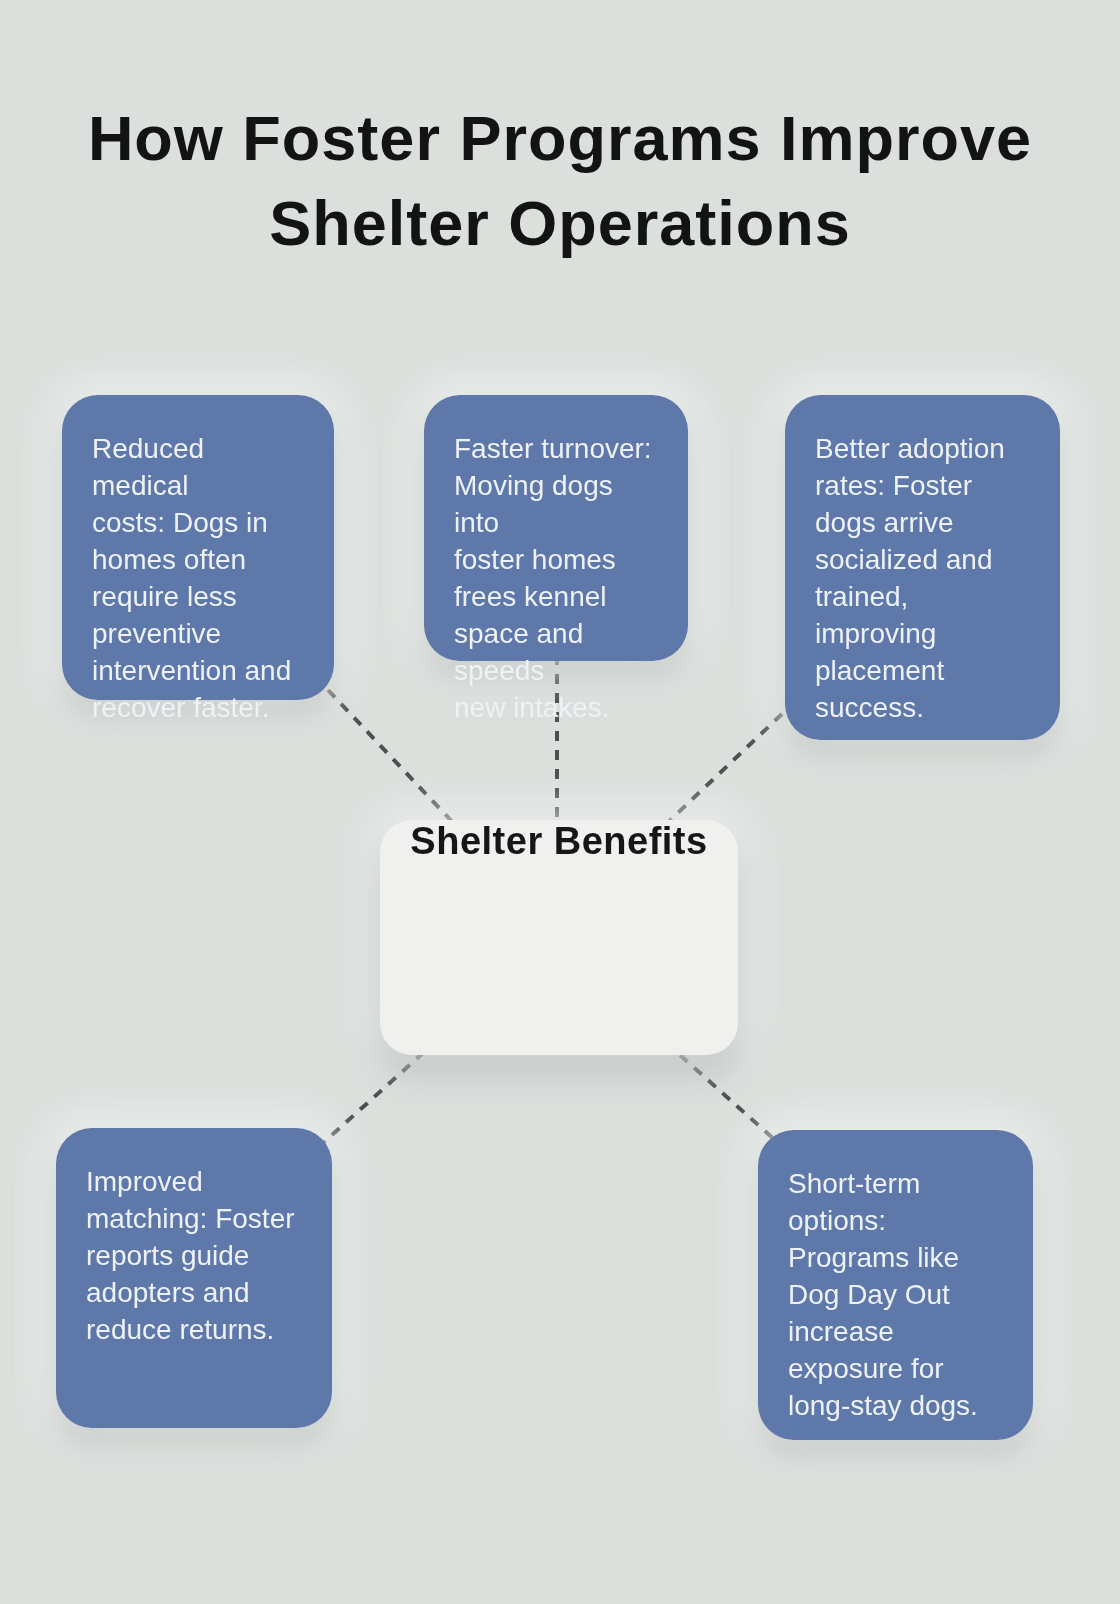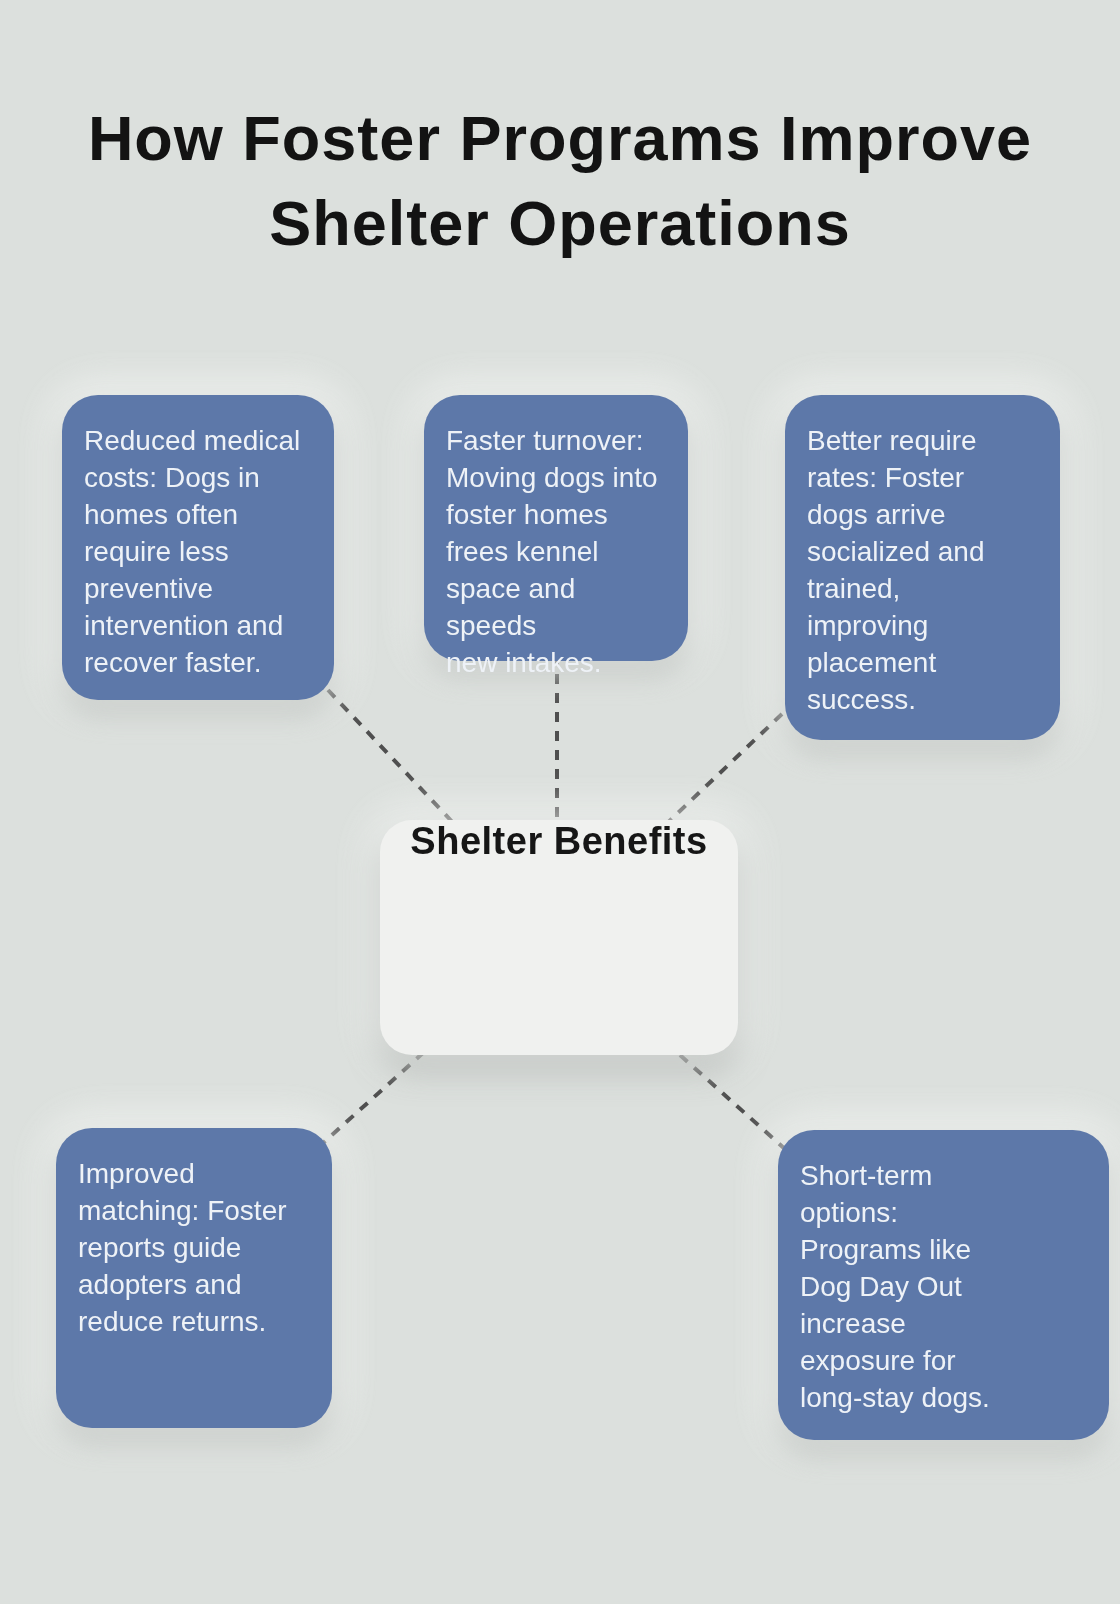--- a/index.html
+++ b/index.html
@@ -41,21 +41,21 @@
   }
   .node{
     position:absolute;
     background:var(--node-fill);
     border-radius:36px;
     box-shadow:0 0 34px 16px rgba(247,249,247,0.55), 0 14px 26px rgba(106,111,108,0.42);
     box-sizing:border-box;
     padding:27px 22px;
   }
   .node-text{
-    margin:0;
+    margin:8px;
     color:var(--node-text);
     font-size:28px;
     line-height:37px;
     white-space:pre-line;
   }
   .center-node{
     position:absolute;
     left:380px;top:820px;width:358px;height:235px;
     background:var(--center-fill);
     border-radius:32px;
@@ -66,21 +66,21 @@
     color:var(--center-text);
     font-size:38px;
     font-weight:bold;
     letter-spacing:0.5px;
   }
   
   .node-reduced-medical { left:62px;  top:395px;  width:272px; height:305px; }
   .node-faster-turnover { left:424px; top:395px;  width:264px; height:266px; }
   .node-better-adoption { left:785px; top:395px;  width:275px; height:345px; }
   .node-improved-matching{ left:56px; top:1128px; width:276px; height:300px; }
-  .node-short-term      { left:778px; top:1130px; width:331px; height:310px; }
+  .node-short-term      { left:758px; top:1130px; width:275px; height:310px; }
 </style>
 </head>
 <body>
 
 <div class="canvas">
 
   <h1 class="title">How Foster Programs Improve
 Shelter Operations</h1>
 
   <svg class="connectors" viewBox="0 0 1120 1604">
@@ -104,21 +104,21 @@
   <div class="node node-faster-turnover">
     <p class="node-text">Faster turnover:
 Moving dogs into
 foster homes
 frees kennel
 space and speeds
 new intakes.</p>
   </div>
 
   <div class="node node-better-adoption">
-    <p class="node-text">Better require
+    <p class="node-text">Better adoption
 rates: Foster
 dogs arrive
 socialized and
 trained,
 improving
 placement
 success.</p>
   </div>
 
   <div class="node node-improved-matching">

